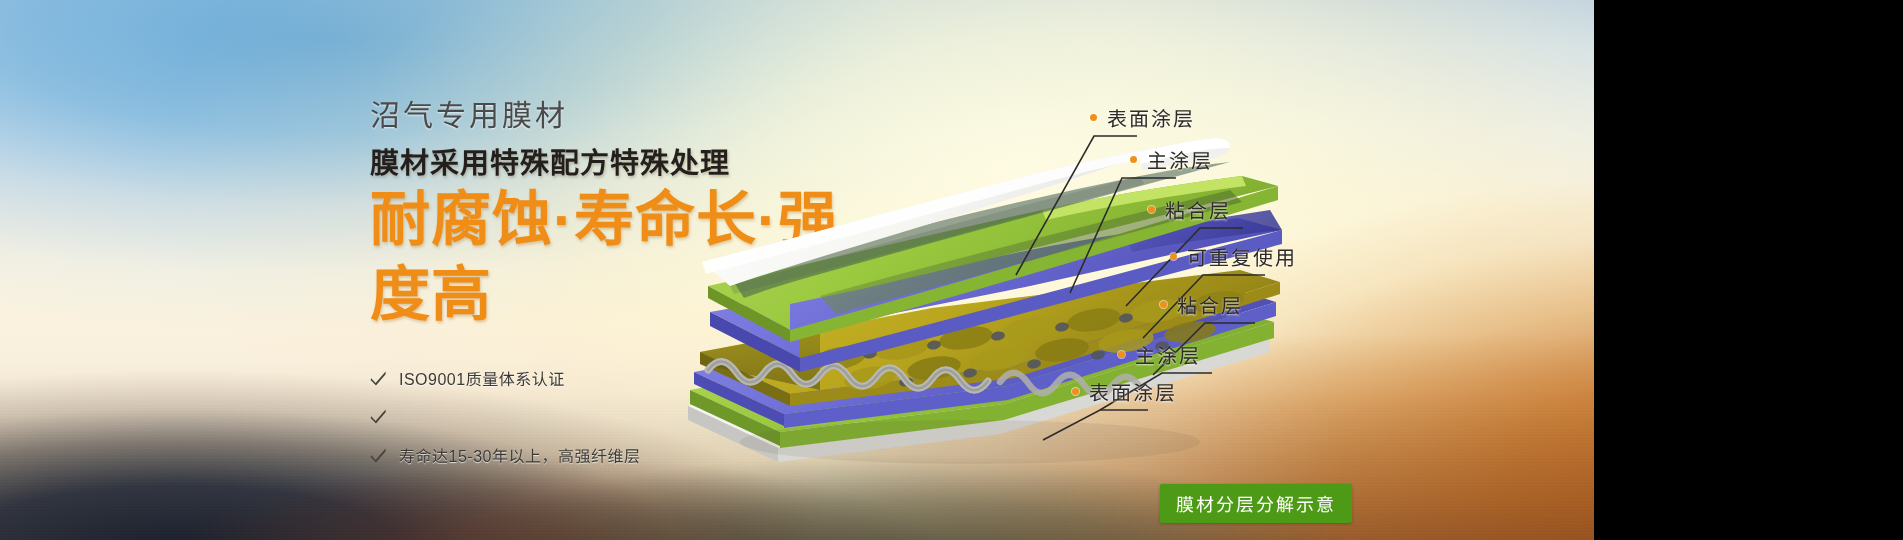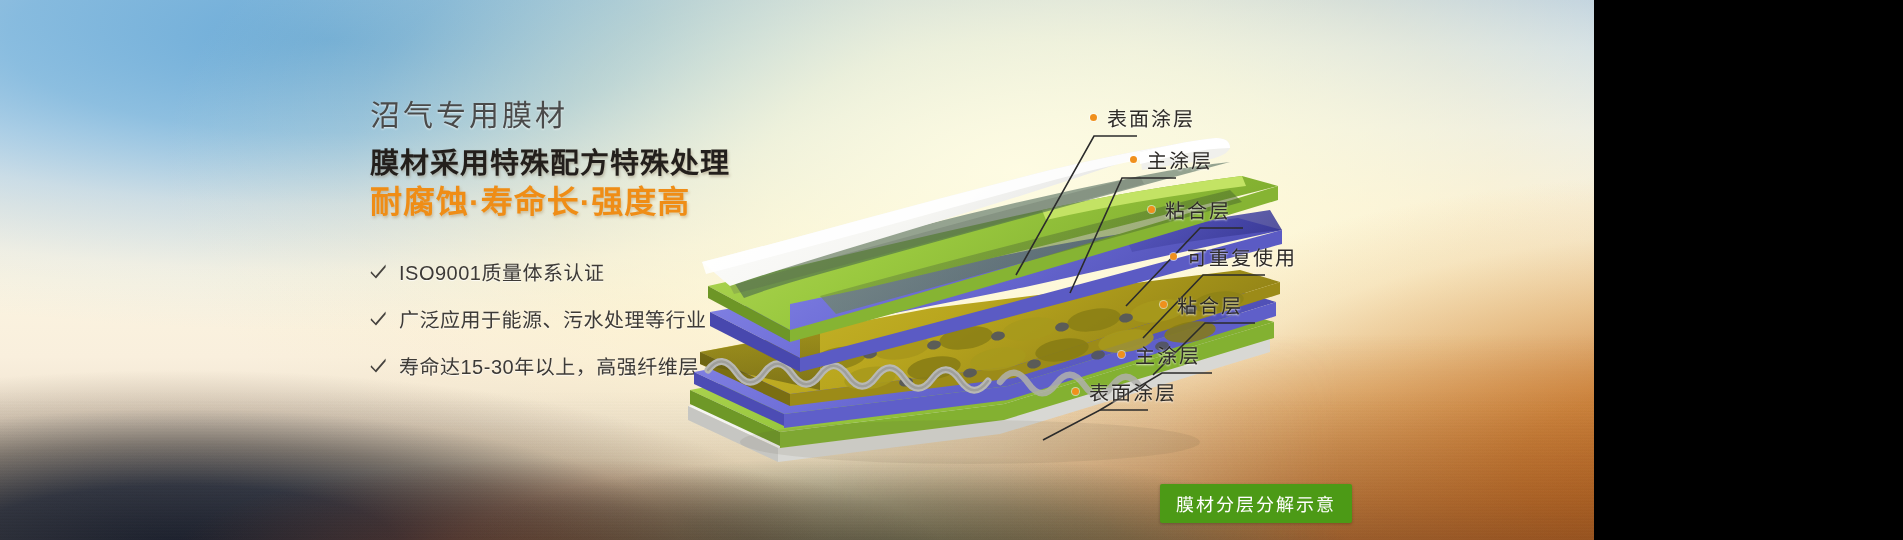--- a/index.html
+++ b/index.html
@@ -144,38 +144,38 @@
   }
   .headline {
     font-size: 29px;
     font-weight: bold;
     color: #231f1c;
     letter-spacing: 1px;
     line-height: 1.22;
     text-shadow: 1px 2px 3px rgba(120,100,70,.38);
   }
   .headline-accent {
-    font-size: 32px;
+    font-size: 60px;
     font-weight: bold;
     color: #ef8d16;
     letter-spacing: 1px;
     line-height: 1.24;
     margin-top: 2px;
     text-shadow: 1px 2px 3px rgba(160,105,30,.32);
   }
 
   .features {
     margin-top: 34px;
     padding: 0;
     list-style: none;
   }
   .feature {
     display: flex;
     align-items: center;
-    font-size: 20px;
+    font-size: 16px;
     color: #3d3a36;
     margin-bottom: 18px;
     text-shadow: 0 1px 1px rgba(255,255,255,.75);
     letter-spacing: .5px;
   }
   .feature .check {
     width: 17px;
     height: 17px;
     margin-right: 12px;
     flex: 0 0 auto;
@@ -264,21 +264,20 @@
           </svg>
         </span>
         <span>ISO9001质量体系认证</span>
       </li>
       <li class="feature">
         <span class="check">
           <svg width="17" height="17" viewBox="0 0 17 17" aria-hidden="true">
             <path d="M1.2 8.3 L5.6 12.9 L15.6 1.6 L15.6 4.2 L6.0 15.4 L0.6 10.0 Z" fill="#46433f"></path>
           </svg>
         </span>
-        <span>广泛应用于能源、污水处理等行业</span>
       </li>
       <li class="feature">
         <span class="check">
           <svg width="17" height="17" viewBox="0 0 17 17" aria-hidden="true">
             <path d="M1.2 8.3 L5.6 12.9 L15.6 1.6 L15.6 4.2 L6.0 15.4 L0.6 10.0 Z" fill="#46433f"></path>
           </svg>
         </span>
         <span>寿命达15-30年以上，高强纤维层</span>
       </li>
     </ul>

